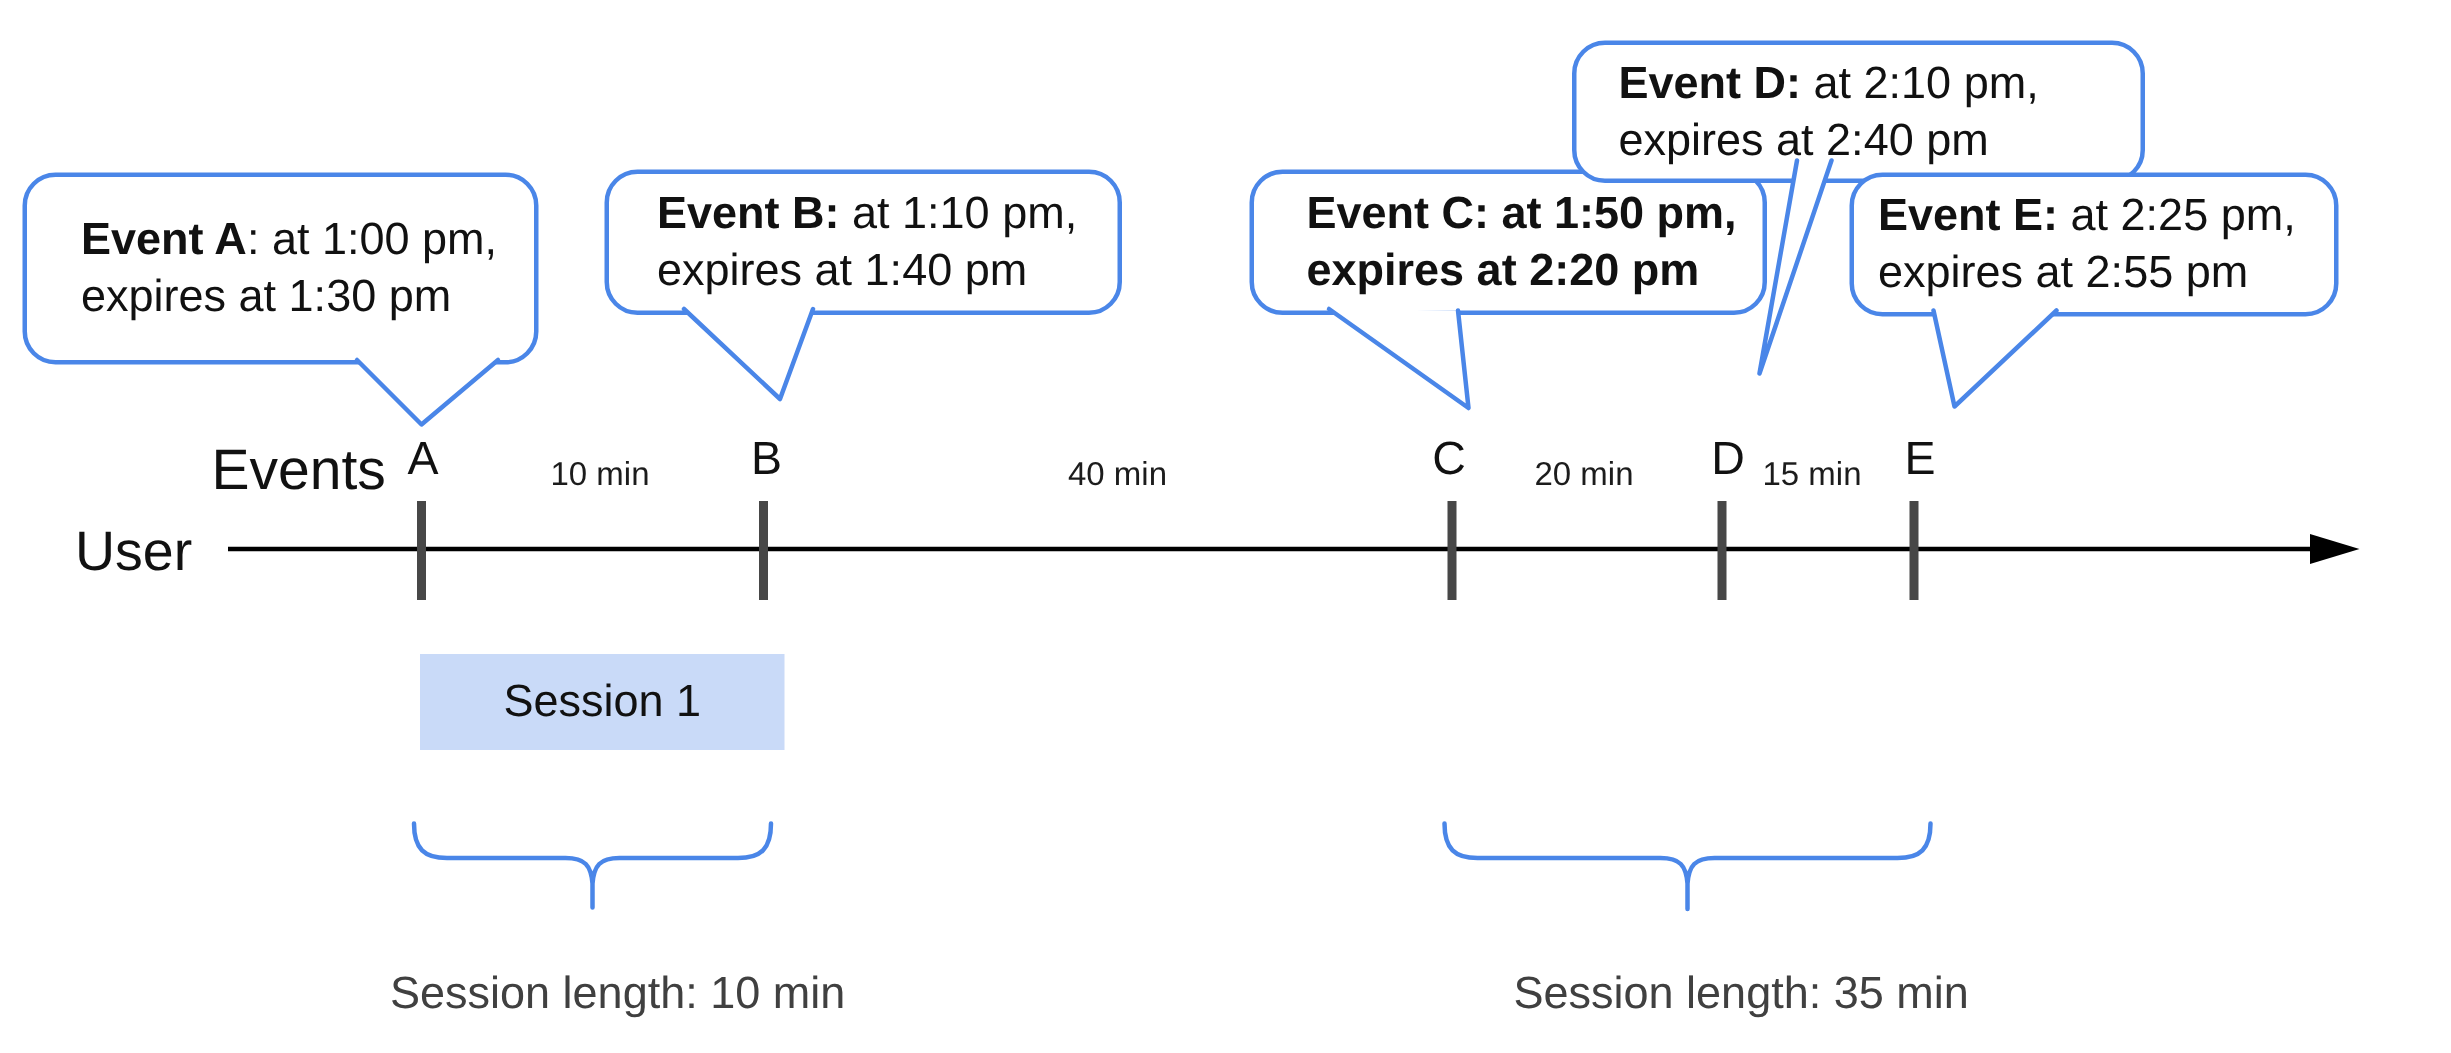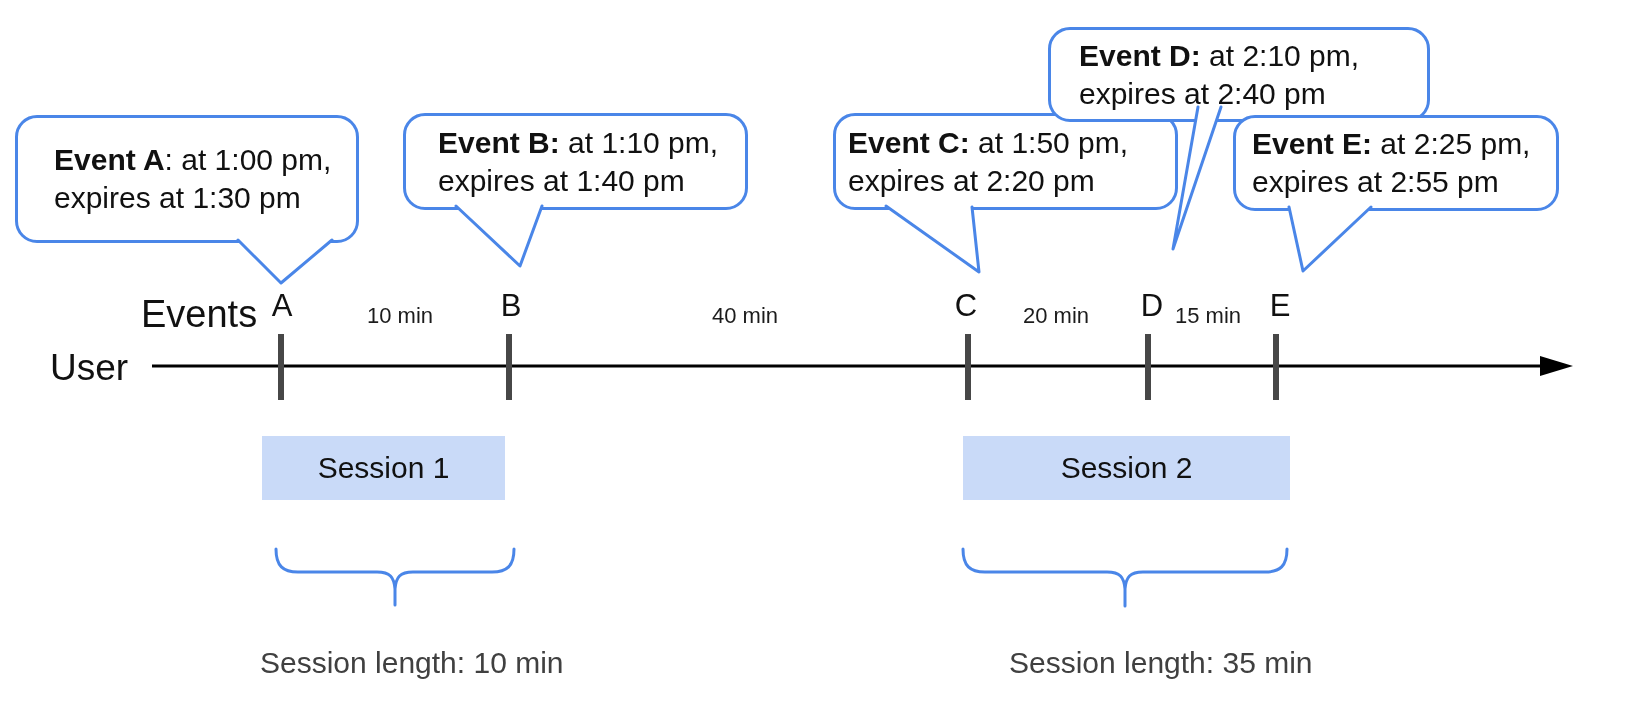--- a/index.html
+++ b/index.html
@@ -43,37 +43,34 @@
 <div class="canvas">
 
   <div class="bubble" style="left:15px;top:115px;width:344px;height:128px;padding-left:36px;">
     <div><b>Event A</b><span>: at 1:00 pm,</span><span class="l2">expires at 1:30 pm</span></div>
   </div>
 
   <div class="bubble" style="left:403px;top:113px;width:345px;height:97px;padding-left:32px;">
     <div><b>Event B:</b><span> at 1:10 pm,</span><span class="l2">expires at 1:40 pm</span></div>
   </div>
 
-  <div class="bubble" style="left:833px;top:113px;width:345px;height:97px;padding-left:12px;">
+  <div class="bubble" style="left:833px;top:113px;width:345px;height:97px;padding-left:35px;font-weight:bold;">
     <div><b>Event C:</b><span> at 1:50 pm,</span><span class="l2">expires at 2:20 pm</span></div>
   </div>
 
   <div class="bubble" style="left:1048px;top:16px;width:382px;height:95px;padding-left:28px;margin-top:11px;">
     <div><b>Event D:</b><span> at 2:10 pm,</span><span class="l2">expires at 2:40 pm</span></div>
   </div>
 
   <div class="bubble" style="left:1233px;top:115px;width:326px;height:96px;padding-left:16px;">
     <div><b>Event E:</b><span> at 2:25 pm,</span><span class="l2">expires at 2:55 pm</span></div>
   </div>
 
-  <div class="session-box" style="left:262px;width:243px;">
+  <div class="session-box" style="left:280px;width:243px;">
     <span>Session 1</span>
-  </div>
-  <div class="session-box" style="left:963px;width:327px;">
-    <span>Session 2</span>
   </div>
 
   <svg class="svg-layer" width="1634" height="702" viewBox="0 0 1634 702">
 
     <line x1="152" y1="366" x2="1548" y2="366" stroke="#000000" stroke-width="3"></line>
     <polygon points="1540,356 1573,366 1540,376" fill="#000000"></polygon>
 
     <rect x="278" y="334" width="6" height="66" fill="#474747"></rect>
     <rect x="506" y="334" width="6" height="66" fill="#474747"></rect>
     <rect x="965" y="334" width="6" height="66" fill="#474747"></rect>

